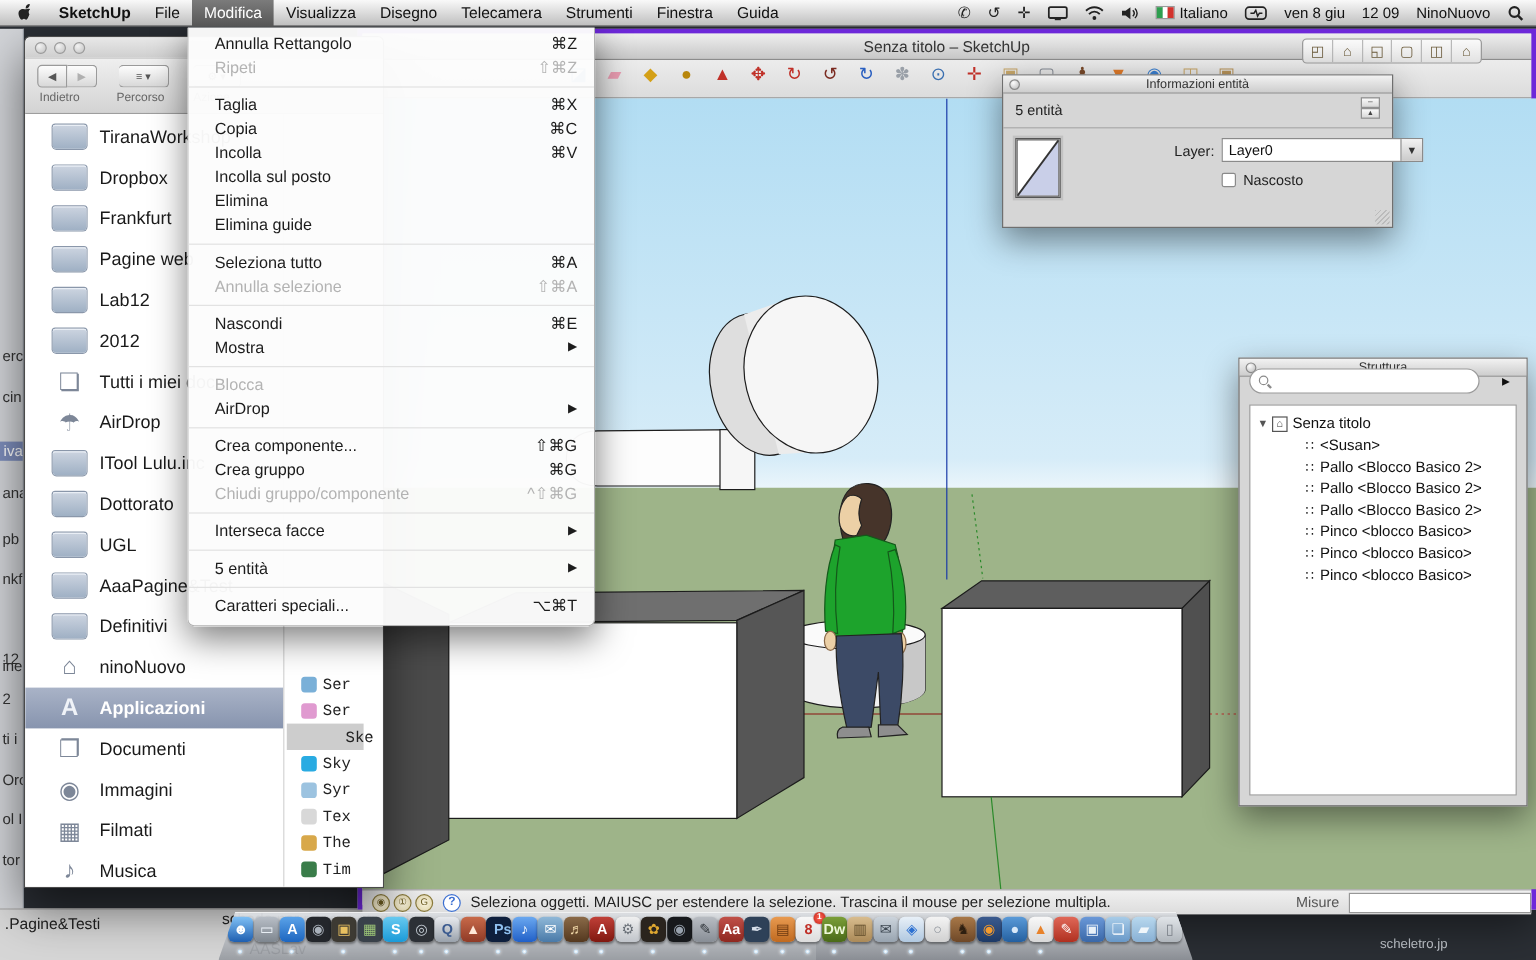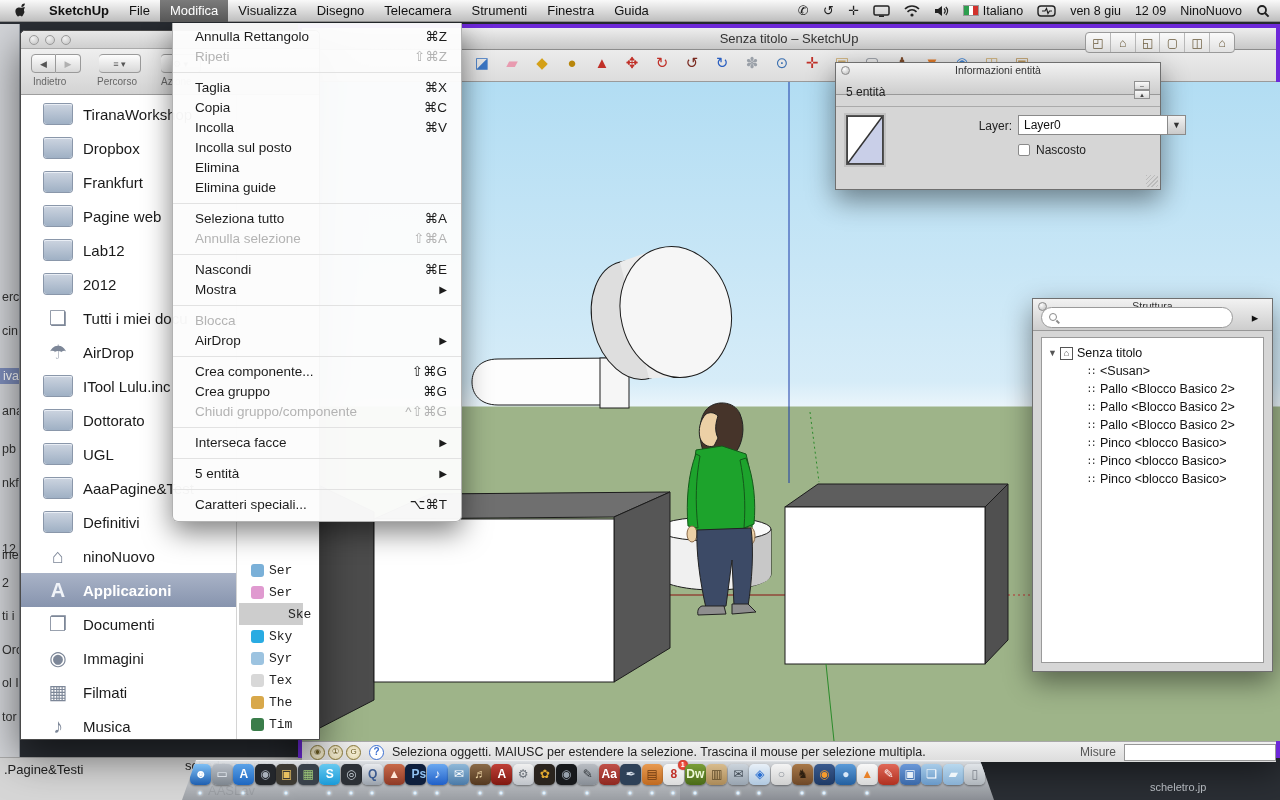--- a/index.html
+++ b/index.html
@@ -95,35 +95,35 @@
     background:linear-gradient(#ccd4e0,#9fb0c4); box-shadow:inset 0 1px 0 #e9eef5, 0 0 0 1px #8a97aa; }
   .fi.gl { font-size:20px; color:#7d8798; }
   .f-row.sel .fi.gl { color:#f0f3f8; }
   .f-list { position:absolute; left:218px; top:464px; right:16px;font-family:Liberation Mono, monospace; }
   .fl-row { display:flex; align-items:center; height:22px; font-size:13px; color:#222; padding-left:2px; }
   .fl-row.sel { background:#cdcdcd;padding-left:44px; }
   .fl-tri { width:10px; font-size:8px; color:#666; }
   .fl-ico { width:13px; height:13px; border-radius:3px; margin-right:5px; }
 
   
-  .ddmenu { position:absolute; left:172px; top:23px; width:290px;
+  .ddmenu { position:absolute; left:156px; top:23px; width:340px;
     background:rgba(252,252,252,.97); border:1px solid #b2b2b2; border-top:none;
     border-radius:0 0 6px 6px; box-shadow:0 10px 28px rgba(0,0,0,.5); padding:4px 0 6px; z-index:50; }
   .mi { display:flex; justify-content:space-between; padding:0 14px 0 22px; font-size:13.5px;
     height:20px; line-height:20px; color:#1c1c1c; }
   .mi .lbl { white-space:nowrap; }
   .mi .sc { color:#1c1c1c; margin-left:20px; }
   .mi.dis, .mi.dis .sc { color:#b3b3b3; }
   .mi.sub .sc { font-size:10px; }
   .mi.sep { height:0; padding:0; margin:5px 0; border-top:1px solid #e2e2e2; }
 
   
   .palette { position:absolute; background:#d6d6d6; border:1px solid #6f6f6f;
     box-shadow:0 10px 26px rgba(0,0,0,.45); z-index:30; }
-  .p-titlebar { position:relative; height:32px; background:linear-gradient(#f2f2f2,#cdcdcd);
+  .p-titlebar { position:relative; height:15px; background:linear-gradient(#f2f2f2,#cdcdcd);
     border-bottom:1px solid #989898; text-align:center; font-size:10.5px; color:#333; line-height:14px; }
   .p-close { position:absolute; left:5px; top:3px; width:9px; height:9px; border-radius:50%;
     background:radial-gradient(circle at 35% 30%,#fdfdfd,#b8b8b8); border:1px solid #8a8a8a; }
   .ei { left:835px; top:62px; width:326px; height:128px; }
   .ei-count { position:absolute; left:10px; top:22px; font-size:12px; color:#222; }
   .ei-widget { position:absolute; right:10px; top:18px; width:16px; }
   .ei-widget div { height:9px; background:linear-gradient(#fafafa,#d8d8d8); border:1px solid #909090;
     font-size:7px; line-height:7px; text-align:center; color:#444; }
   .ei-div { position:absolute; left:0; right:0; top:43px; border-top:1px solid #aaa; }
   .ei-thumb { position:absolute; left:10px; top:52px; width:38px; height:50px; background:#fff;

